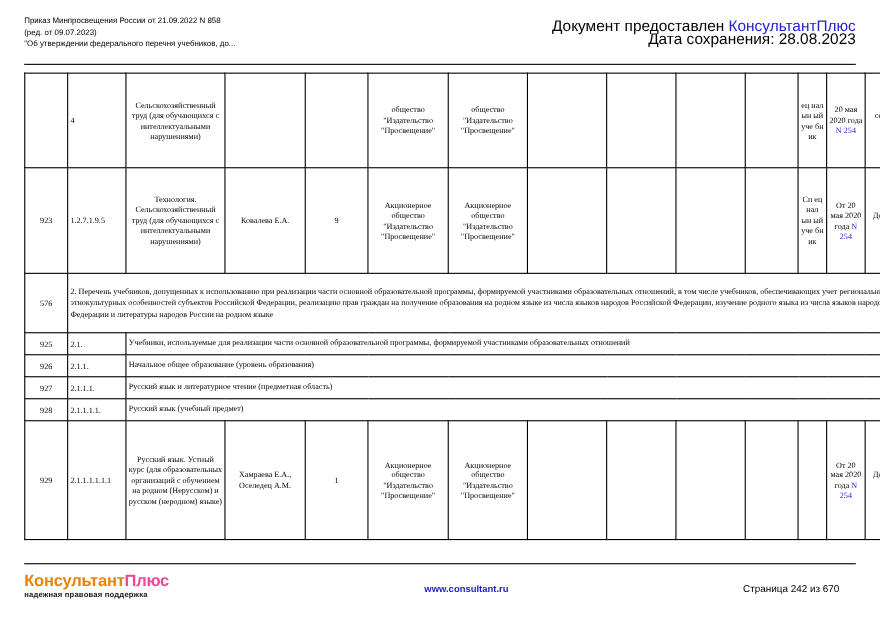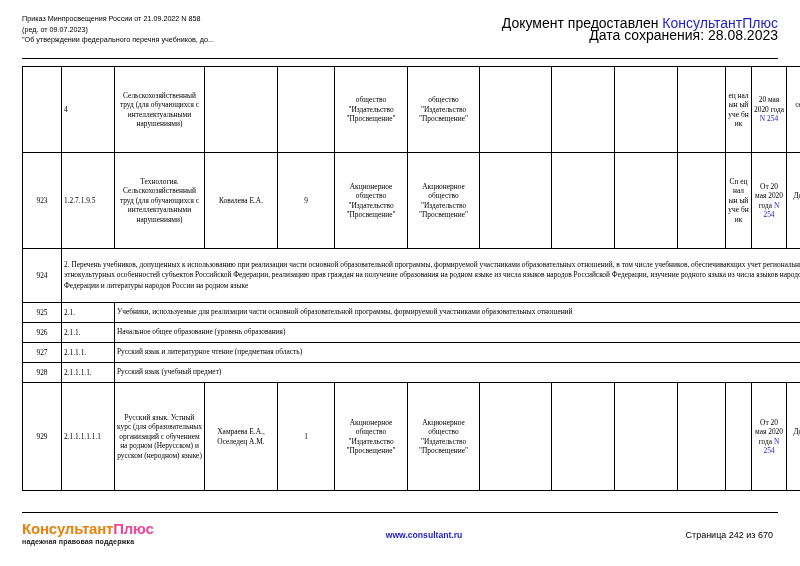--- a/index.html
+++ b/index.html
@@ -161,21 +161,21 @@
     transform: translateX(-50%);
     top: 10px;
     font-family: "Liberation Sans", "DejaVu Sans", sans-serif;
     font-size: 8.6px;
     font-weight: bold;
     color: #2222cc;
     padding-left: 48px;
   }
   .footer-page {
     position: absolute;
-    right: 5px;
+    right: 15px;
     top: 10px;
     font-family: "Liberation Sans", "DejaVu Sans", sans-serif;
     font-size: 9px;
     color: #000;
   }
 </style>
 </head>
 <body>
 
 <div class="page">
@@ -238,21 +238,21 @@
           <td class="c-x3"></td>
           <td class="c-type">Сп ец нал ын ый уче бн ик</td>
           <td class="c-order">
             <span>От 20 мая 2020 года</span>
             <span class="order-num">N 254</span>
           </td>
           <td class="c-until">До 25 сентября 2025 года</td>
         </tr>
 
         <tr class="r-para">
-          <td class="c-id">924</td>
+          <td class="c-id">576</td>
           <td class="span-text" colspan="13">2. Перечень учебников, допущенных к использованию при реализации части основной образовательной программы, формируемой участниками образовательных отношений, в том числе учебников, обеспечивающих учет региональных и этнокультурных особенностей субъектов Российской Федерации, реализацию прав граждан на получение образования на родном языке из числа языков народов Российской Федерации, изучение родного языка из числа языков народов Российской Федерации и литературы народов России на родном языке</td>
         </tr>
 
         <tr class="r-small">
           <td class="c-id">925</td>
           <td class="c-code">2.1.</td>
           <td class="span-text tight" colspan="12">Учебники, используемые для реализации части основной образовательной программы, формируемой участниками образовательных отношений</td>
         </tr>
 
         <tr class="r-small">

